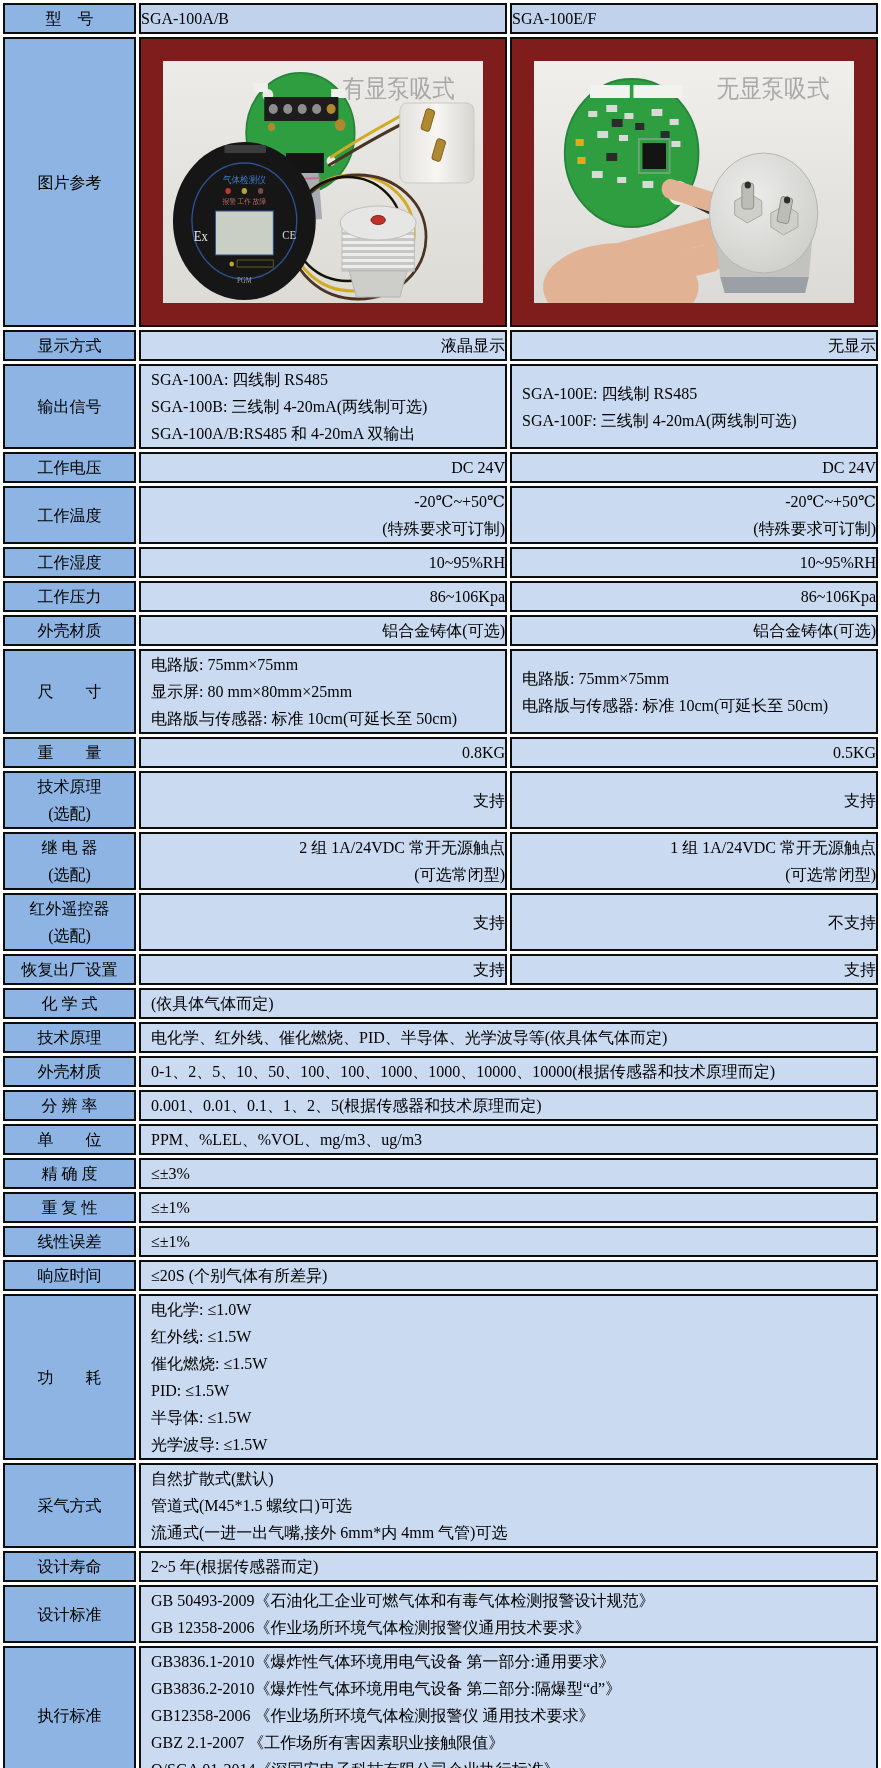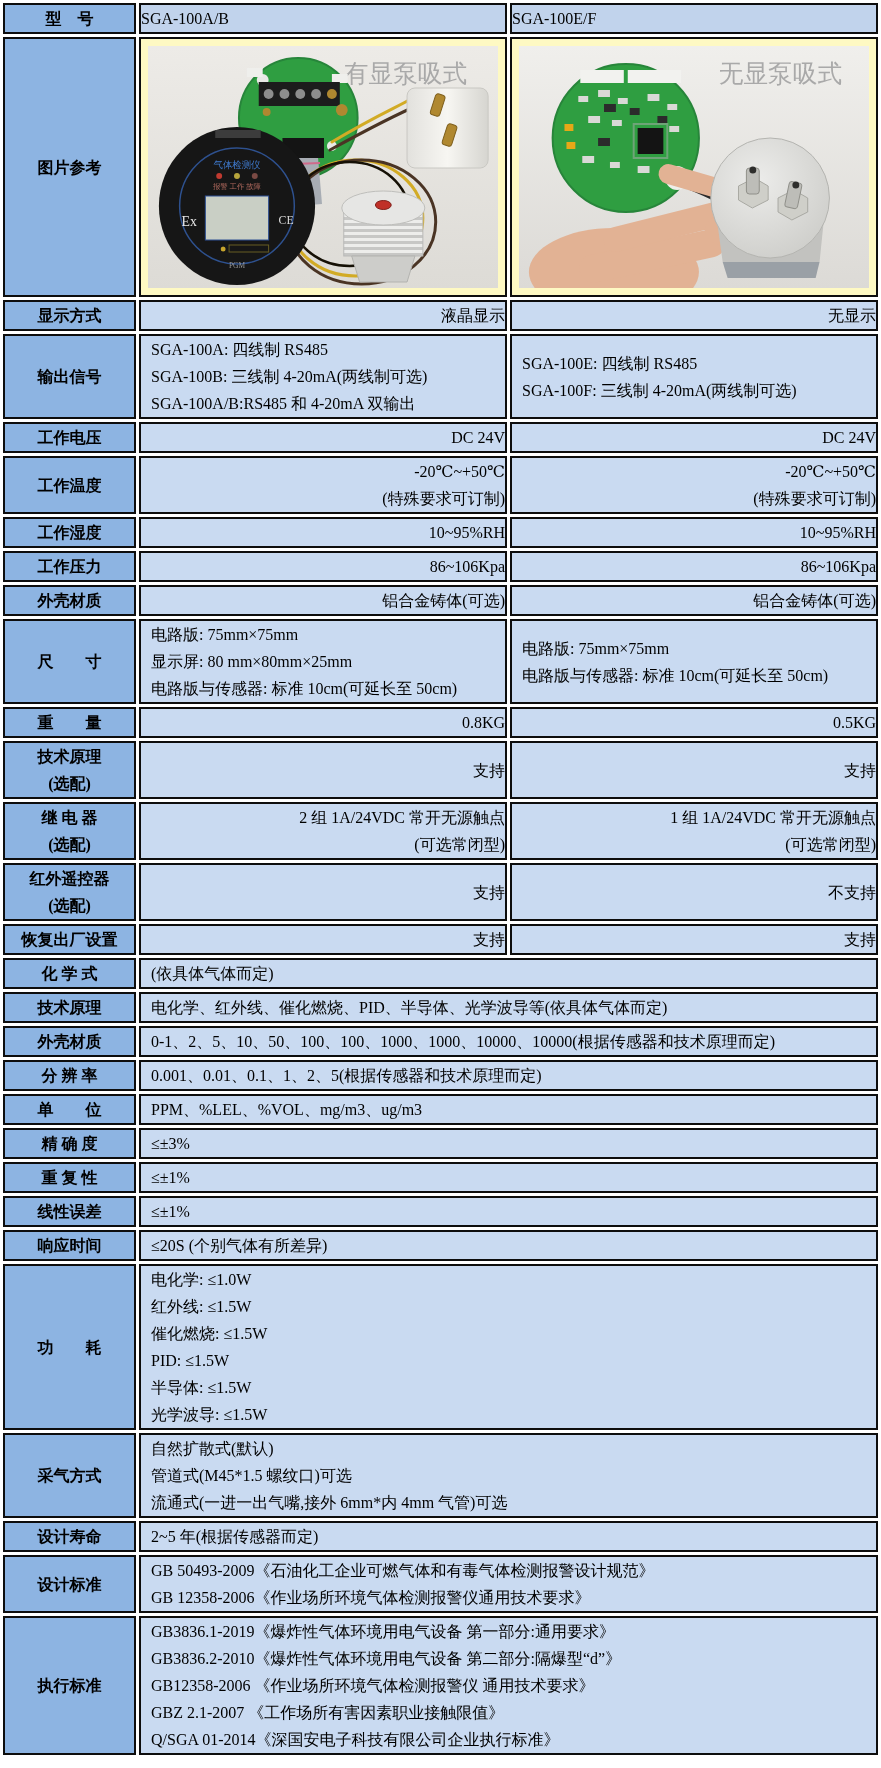--- a/index.html
+++ b/index.html
@@ -1,26 +1,26 @@
 <!DOCTYPE html>
 <html><head>
 <meta charset="utf-8">
 <style>
   html,body{margin:0;padding:0;background:#ffffff;}
   body{width:881px;font-family:"Liberation Serif","DejaVu Serif",serif;color:#000;}
   table{width:881px;border-collapse:separate;border-spacing:3px;table-layout:fixed;}
   th,td{border:2px solid #0d0d0d;box-sizing:border-box;font-size:16px;font-weight:normal;
         vertical-align:middle;padding:0;overflow:hidden;}
-  th{background:#8db4e2;text-align:center;font-weight:bold;}
+  th{background:#8db4e2;text-align:center;}
   tr.hd td{background:#c1d3ec;height:29px;}
   td.v{background:#c9daf1;text-align:right;}
   td.lft{text-align:left;padding-left:10px;}
   .ln{line-height:27px;white-space:nowrap;}
   th .ln{white-space:normal;}
-  td.imgcell{background:#fef9c3;padding:7px;}
+  td.imgcell{background:#7f1d1d;padding:22px;}
   .photo{position:relative;height:242px;background:#e8e6e2;}
   .photo svg{display:block;width:100%;height:100%;}
 </style>
 </head>
 <body>
 
 <table>
   <colgroup>
       <col style="width:133px">
       <col style="width:368px">
@@ -498,21 +498,21 @@
       <div class="ln">GB 50493-2009《石油化工企业可燃气体和有毒气体检测报警设计规范》</div>
           <div class="ln">GB 12358-2006《作业场所环境气体检测报警仪通用技术要求》</div>
     </td>
   </tr>
 
   <tr>
     <th>
           <div class="ln">执行标准</div>
         </th>
     <td class="v lft" colspan="2">
-      <div class="ln">GB3836.1-2019《爆炸性气体环境用电气设备 第一部分:通用要求》</div>
+      <div class="ln">GB3836.1-2010《爆炸性气体环境用电气设备 第一部分:通用要求》</div>
           <div class="ln">GB3836.2-2010《爆炸性气体环境用电气设备 第二部分:隔爆型“d”》</div>
       <div class="ln">GB12358-2006 《作业场所环境气体检测报警仪 通用技术要求》</div>
           <div class="ln">GBZ 2.1-2007 《工作场所有害因素职业接触限值》</div>
       <div class="ln">Q/SGA 01-2014《深国安电子科技有限公司企业执行标准》</div>
     </td>
   </tr>
 
 </tbody>
   </table>
 

